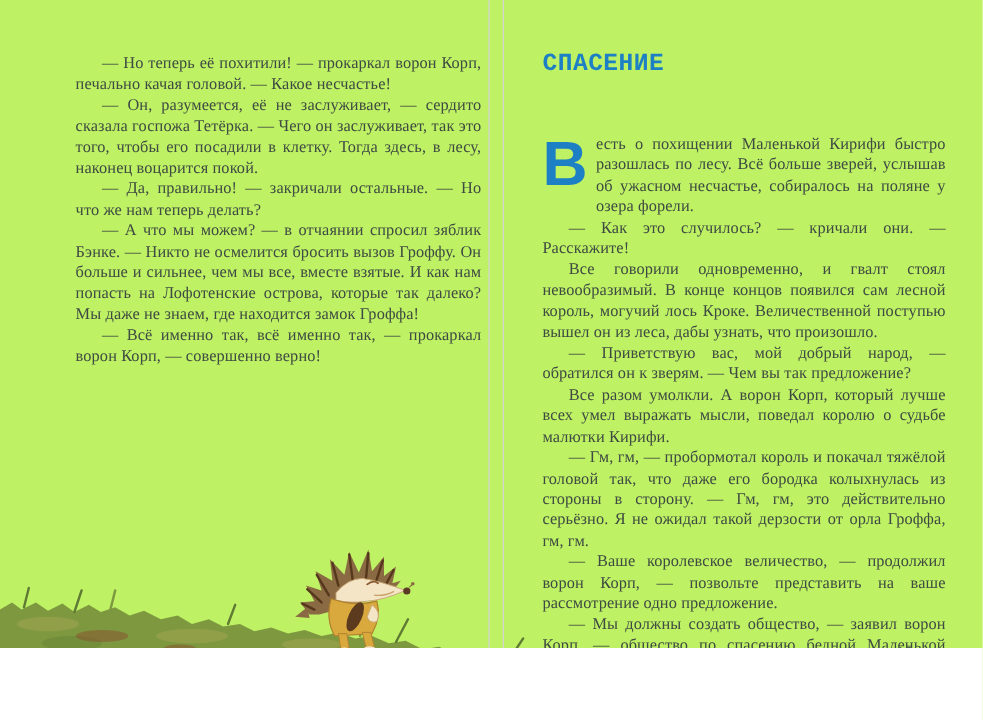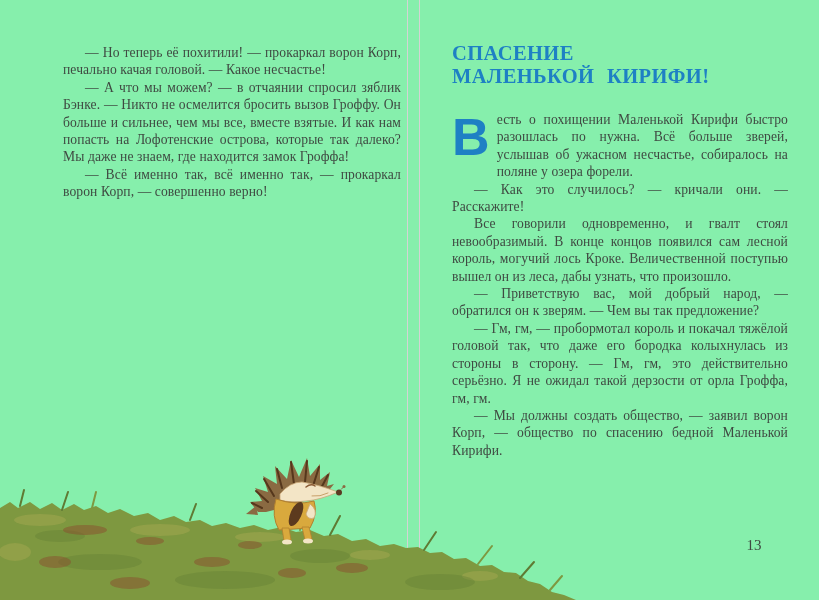--- a/index.html
+++ b/index.html
@@ -8,37 +8,37 @@
     --grass-green:#7e9840;
     --grass-dark:#5f7a33;
     --grass-light:#a3a84f;
     --patch-brown:#8a4e2e;
     --hedgehog-cream:#f3e5c6;
     --hedgehog-vest:#d9a93d;
     --gutter-line:#d4d4d4;
   }
   html,body{margin:0;padding:0;background:#ffffff;}
   .spread{
-    position:relative;width:819px;height:600px;background:#86efac;
+    position:relative;width:819px;height:540px;background:#bef264;
     overflow:hidden;font-family:"Liberation Serif", serif;color:var(--text);
   }
   .gutter-line{position:absolute;top:0;width:1px;height:600px;background:var(--gutter-line);}
   .gutter-line.left{left:407px;}
   .gutter-line.right{left:419px;}
   .text-block{position:absolute;width:338px;}
   .text-block.left{left:63px;top:44px;}
   .text-block.right{left:452px;top:111px;width:336px;}
   .para{
     margin:0;font-size:13.6px;line-height:17.4px;text-align:justify;
     text-indent:22px;letter-spacing:0.1px;
   }
   .para.opening{text-indent:0;}
   .chapter-title{
     position:absolute;left:452px;top:42px;margin:0;
-    font-family:Liberation Serif, serif;font-weight:700;
+    font-family:Liberation Mono, monospace;font-weight:700;
     font-size:20.5px;line-height:23px;color:var(--title-blue);
     letter-spacing:0.4px;word-spacing:7px;
   }
   .title-line{display:block;}
   .dropcap{
     float:left;height:50px;margin:3px 7px 0 0;
     font-family:"Liberation Sans", sans-serif;font-weight:700;
     font-size:52px;line-height:46px;color:var(--title-blue);
   }
   .page-number{
@@ -57,40 +57,43 @@
 <body>
 
 <div class="spread">
 
   <div class="gutter-line left"></div>
   <div class="gutter-line right"></div>
 
   <section>
     <div class="text-block left">
         <p class="para">— Но теперь её похитили! — прокаркал ворон Корп, печально качая головой. — Какое несчастье!</p>
+        <p class="para">— Он, разумеется, её не заслуживает, — сердито сказала госпожа Тетёрка. — Чего он заслуживает, так это того, чтобы его посадили в клетку. Тогда здесь, в лесу, наконец воцарится покой.</p>
+        <p class="para">— Да, правильно! — закричали остальные. — Но что же нам теперь делать?</p>
         <p class="para">— А что мы можем? — в отчаянии спросил зяблик Бэнке. — Никто не осмелится бросить вызов Гроффу. Он больше и сильнее, чем мы все, вместе взятые. И как нам попасть на Лофотенские острова, которые так далеко? Мы даже не знаем, где находится замок Гроффа!</p>
         <p class="para">— Всё именно так, всё именно так, — прокаркал ворон Корп, — совершенно верно!</p>
       </div>
   </section>
 
   <section>
     <h1 class="chapter-title">
       <span class="title-line">СПАСЕНИЕ</span>
-      <span class="title-line">МАЛЕНЬКОЙ КИРИФИ!</span>
     </h1>
 
     <div class="text-block right">
       <p class="para opening">
-        <span class="dropcap">В</span><span>есть о похищении Маленькой Кирифи быстро разошлась по нужна. Всё больше зверей, услышав об ужасном несчастье, собиралось на поляне у озера форели.</span>
+        <span class="dropcap">В</span><span>есть о похищении Маленькой Кирифи быстро разошлась по лесу. Всё больше зверей, услышав об ужасном несчастье, собиралось на поляне у озера форели.</span>
       </p>
       <div>
           <p class="para">— Как это случилось? — кричали они. — Расскажите!</p>
           <p class="para">Все говорили одновременно, и гвалт стоял невообразимый. В конце концов появился сам лесной король, могучий лось Кроке. Величественной поступью вышел он из леса, дабы узнать, что произошло.</p>
           <p class="para">— Приветствую вас, мой добрый народ, — обратился он к зверям. — Чем вы так предложение?</p>
+          <p class="para">Все разом умолкли. А ворон Корп, который лучше всех умел выражать мысли, поведал королю о судьбе малютки Кирифи.</p>
           <p class="para">— Гм, гм, — пробормотал король и покачал тяжёлой головой так, что даже его бородка колыхнулась из стороны в сторону. — Гм, гм, это действительно серьёзно. Я не ожидал такой дерзости от орла Гроффа, гм, гм.</p>
+          <p class="para">— Ваше королевское величество, — продолжил ворон Корп, — позвольте представить на ваше рассмотрение одно предложение.</p>
           <p class="para">— Мы должны создать общество, — заявил ворон Корп, — общество по спасению бедной Маленькой Кирифи.</p>
         </div>
     </div>
 
     <div class="page-number">13</div>
   </section>
 
   <svg class="illustration" viewBox="0 0 600 160" xmlns="http://www.w3.org/2000/svg">
 
     <g>

